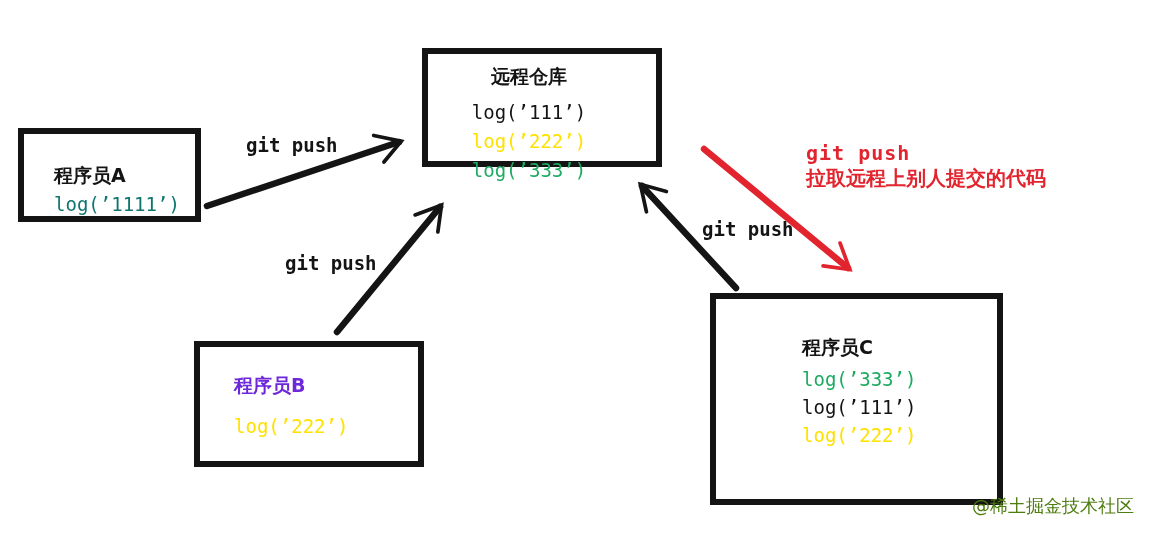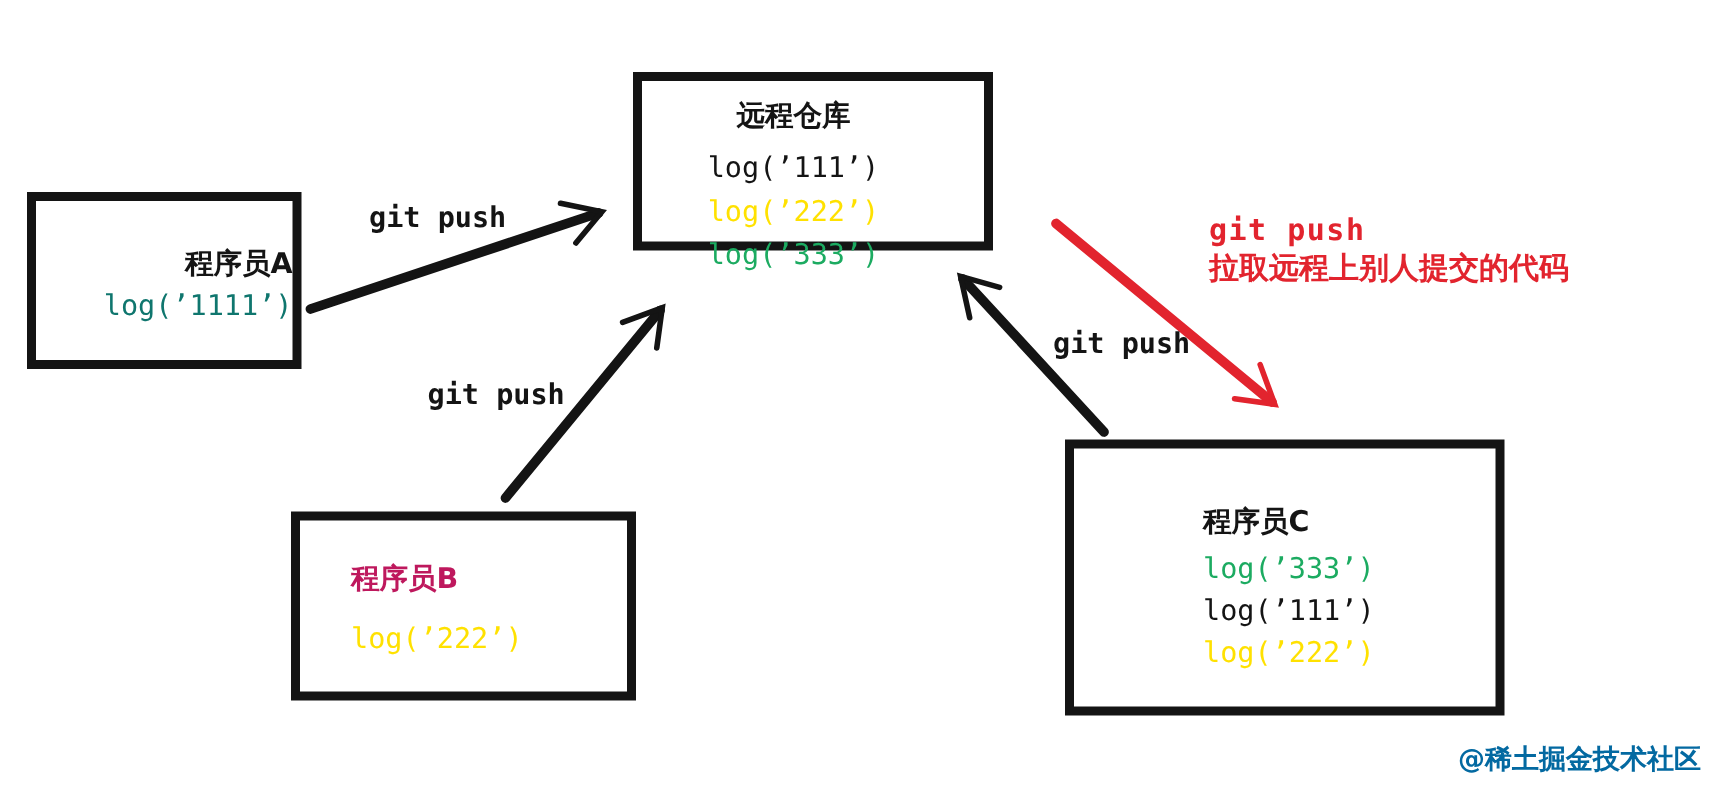--- a/index.html
+++ b/index.html
@@ -41,32 +41,31 @@
     white-space: nowrap;
   }
   #remote-box {
     left: 422px; top: 48px; width: 240px; height: 119px;
     display: flex; flex-direction: column; align-items: center;
     padding-top: 10px; padding-right: 26px;
   }
   #remote-box .box-title { margin-bottom: 6px; }
   #remote-box .log { margin-top: 3px; line-height: 26px; }
   #box-a {
-    left: 18px; top: 128px; width: 183px; height: 118px;
+    left: 18px; top: 128px; width: 183px; height: 94px;
     padding: 29px 0 0 30px;
-    text-align: right;
   }
   #box-a .log { margin-top: 4px; }
   #box-b {
     left: 194px; top: 341px; width: 230px; height: 126px;
     padding: 26px 0 0 34px;
   }
   #box-b .log { margin-top: 16px; }
   #box-c {
-    left: 710px; top: 293px; width: 293px; height: 184px;
+    left: 710px; top: 293px; width: 293px; height: 212px;
     display: flex; flex-direction: column; align-items: flex-start;
     padding-top: 36px; padding-left: 86px;
   }
   #box-c .box-title { margin-bottom: 3px; }
   #box-c .log-gap { margin-top: 17px; }
   #box-c .log { line-height: 26px; margin-top: 2px; }
   .push-label {
     position: absolute;
     font-family: "DejaVu Sans Mono", "Liberation Mono", monospace;
     font-weight: bold;
@@ -125,35 +124,35 @@
     <div class="log" style="color: rgb(255, 225, 0);">log(’222’)</div>
     <div class="log" style="color: rgb(28, 171, 97);">log(’333’)</div>
   </div>
 
   <div class="box" id="box-a">
     <div class="box-title" style="color: rgb(20, 20, 20);">程序员A</div>
     <div class="log" style="color: #0f766e;">log(’1111’)</div>
   </div>
 
   <div class="box" id="box-b">
-    <div class="box-title" style="color: #be185d;">程序员B</div>
+    <div class="box-title" style="color: #6d28d9;">程序员B</div>
     <div class="log" style="color: rgb(255, 225, 0);">log(’222’)</div>
   </div>
 
   <div class="box" id="box-c">
     <div class="box-title" style="color: rgb(20, 20, 20);">程序员C</div>
     <div class="log" style="color: rgb(28, 171, 97);">log(’333’)</div>
     <div class="log log-gap" style="color: rgb(20, 20, 20);">log(’111’)</div>
     <div class="log" style="color: rgb(255, 225, 0);">log(’222’)</div>
   </div>
 
   <div class="push-label" id="push-label-a">git push</div>
   <div class="push-label" id="push-label-b">git push</div>
   <div class="push-label" id="push-label-c">git push</div>
 
   <div class="pull-note" style="color: rgb(226, 36, 46);">
     <div class="mono">git push</div>
     <div>拉取远程上别人提交的代码</div>
   </div>
 
-  <div class="watermark" style="color: #0369a1; font-weight: bold;">@稀土掘金技术社区</div>
+  <div class="watermark" style="color: #4d7c0f;">@稀土掘金技术社区</div>
 
 </div>
 
 </body></html>

